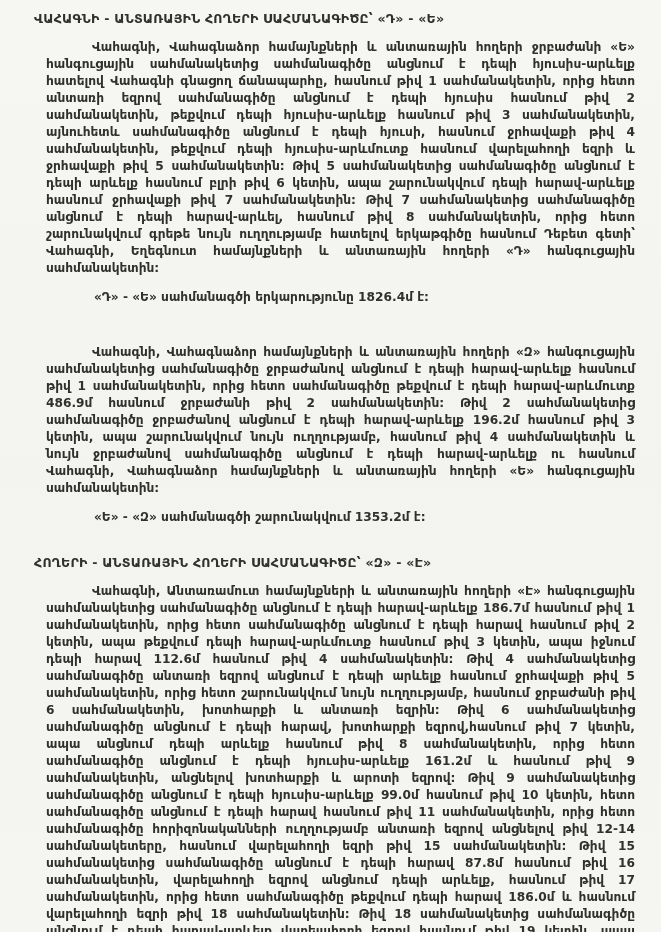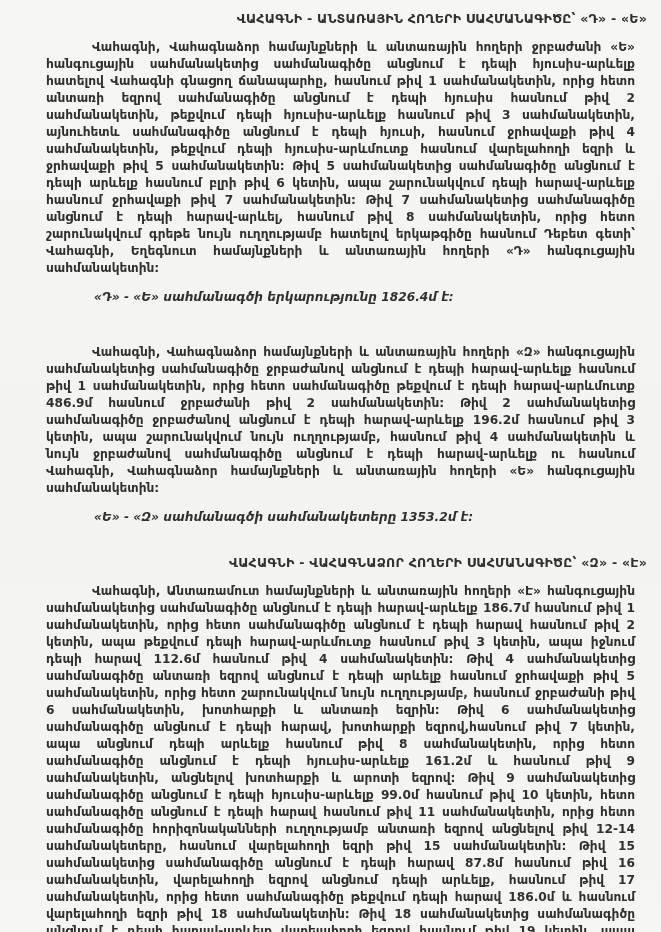--- a/index.html
+++ b/index.html
@@ -20,58 +20,57 @@
     padding: 8px 14px 0 34px;
     background: linear-gradient(180deg, #f6f6f3 0%, #f3f3f0 50%, #f5f5f2 100%);
     color: #30302e;
     font-size: 12.2px;
     font-weight: bold;
     line-height: 17px;
     -webkit-font-smoothing: none;
   }
   .section { margin: 0; }
   .section-heading {
-    text-align: right;
+    text-align: left;
     font-size: 12.6px;
     font-weight: bold;
     letter-spacing: 0.2px;
     margin: 0 0 6px 0;
     padding-top: 2px;
   }
   .section-body {
     text-align: justify;
     text-indent: 46px;
     margin: 12px;
     word-spacing: 1px;
   }
   .length-line {
     margin: 0 0 14px 0;
     padding-left: 60px;
-    font-style: italic;
   }
   .heading-gap { height: 12px; }
 </style>
 </head>
 <body>
 
 <div class="page">
 
   <div class="section">
     <p class="section-heading">ՎԱՀԱԳՆԻ - ԱՆՏԱՌԱՅԻՆ ՀՈՂԵՐԻ ՍԱՀՄԱՆԱԳԻԾԸ՝ «Դ» - «Ե»</p>
     <p class="section-body">Վահագնի, Վահագնաձոր համայնքների և անտառային հողերի ջրբաժանի «Ե» հանգուցային սահմանակետից սահմանագիծը անցնում է դեպի հյուսիս-արևելք հատելով Վահագնի գնացող ճանապարհը, հասնում թիվ 1 սահմանակետին, որից հետո անտառի եզրով սահմանագիծը անցնում է դեպի հյուսիս հասնում թիվ 2 սահմանակետին, թեքվում դեպի հյուսիս-արևելք հասնում թիվ 3 սահմանակետին, այնուհետև սահմանագիծը անցնում է դեպի հյուսի, հասնում ջրհավաքի թիվ 4 սահմանակետին, թեքվում դեպի հյուսիս-արևմուտք հասնում վարելահողի եզրի և ջրհավաքի թիվ 5 սահմանակետին: Թիվ 5 սահմանակետից սահմանագիծը անցնում է դեպի արևելք հասնում բլրի թիվ 6 կետին, ապա շարունակվում դեպի հարավ-արևելք հասնում ջրհավաքի թիվ 7 սահմանակետին: Թիվ 7 սահմանակետից սահմանագիծը անցնում է դեպի հարավ-արևել, հասնում թիվ 8 սահմանակետին, որից հետո շարունակվում գրեթե նույն ուղղությամբ հատելով երկաթգիծը հասնում Դեբետ գետի՝ Վահագնի, Եղեգնուտ համայնքների և անտառային հողերի «Դ» հանգուցային սահմանակետին:</p>
     <p class="length-line">«Դ» - «Ե» սահմանագծի երկարությունը 1826.4մ է:</p>
   </div>
 
   <div class="heading-gap"></div>
 
   <div class="section">
     <p class="section-body">Վահագնի, Վահագնաձոր համայնքների և անտառային հողերի «Զ» հանգուցային սահմանակետից սահմանագիծը ջրբաժանով անցնում է դեպի հարավ-արևելք հասնում թիվ 1 սահմանակետին, որից հետո սահմանագիծը թեքվում է դեպի հարավ-արևմուտք 486.9մ հասնում ջրբաժանի թիվ 2 սահմանակետին: Թիվ 2 սահմանակետից սահմանագիծը ջրբաժանով անցնում է դեպի հարավ-արևելք 196.2մ հասնում թիվ 3 կետին, ապա շարունակվում նույն ուղղությամբ, հասնում թիվ 4 սահմանակետին և նույն ջրբաժանով սահմանագիծը անցնում է դեպի հարավ-արևելք ու հասնում Վահագնի, Վահագնաձոր համայնքների և անտառային հողերի «Ե» հանգուցային սահմանակետին:</p>
-    <p class="length-line">«Ե» - «Զ» սահմանագծի սահմանակետերը 1353.2մ է:</p>
+    <p class="length-line">«Ե» - «Զ» սահմանագծի շարունակվում 1353.2մ է:</p>
   </div>
 
   <div class="heading-gap"></div>
 
   <div class="section">
-    <p class="section-heading">ՎԱՀԱԳՆԻ - ՎԱՀԱԳՆԱՁՈՐ ՀՈՂԵՐԻ ՍԱՀՄԱՆԱԳԻԾԸ՝ «Զ» - «Է»</p>
+    <p class="section-heading">ՀՈՂԵՐԻ - ԱՆՏԱՌԱՅԻՆ ՀՈՂԵՐԻ ՍԱՀՄԱՆԱԳԻԾԸ՝ «Զ» - «Է»</p>
     <p class="section-body">Վահագնի, Անտառամուտ համայնքների և անտառային հողերի «Է» հանգուցային սահմանակետից սահմանագիծը անցնում է դեպի հարավ-արևելք 186.7մ հասնում թիվ 1 սահմանակետին, որից հետո սահմանագիծը անցնում է դեպի հարավ հասնում թիվ 2 կետին, ապա թեքվում դեպի հարավ-արևմուտք հասնում թիվ 3 կետին, ապա իջնում դեպի հարավ 112.6մ հասնում թիվ 4 սահմանակետին: Թիվ 4 սահմանակետից սահմանագիծը անտառի եզրով անցնում է դեպի արևելք հասնում ջրհավաքի թիվ 5 սահմանակետին, որից հետո շարունակվում նույն ուղղությամբ, հասնում ջրբաժանի թիվ 6 սահմանակետին, խոտհարքի և անտառի եզրին: Թիվ 6 սահմանակետից սահմանագիծը անցնում է դեպի հարավ, խոտհարքի եզրով,հասնում թիվ 7 կետին, ապա անցնում դեպի արևելք հասնում թիվ 8 սահմանակետին, որից հետո սահմանագիծը անցնում է դեպի հյուսիս-արևելք 161.2մ և հասնում թիվ 9 սահմանակետին, անցնելով խոտհարքի և արոտի եզրով: Թիվ 9 սահմանակետից սահմանագիծը անցնում է դեպի հյուսիս-արևելք 99.0մ հասնում թիվ 10 կետին,  հետո սահմանագիծը անցնում է դեպի հարավ հասնում թիվ 11 սահմանակետին, որից հետո սահմանագիծը հորիզոնականների ուղղությամբ անտառի եզրով անցնելով թիվ 12-14 սահմանակետերը, հասնում վարելահողի եզրի թիվ 15 սահմանակետին: Թիվ 15 սահմանակետից սահմանագիծը անցնում է դեպի հարավ 87.8մ հասնում թիվ 16 սահմանակետին, վարելահողի եզրով անցնում դեպի արևելք, հասնում թիվ 17 սահմանակետին, որից հետո սահմանագիծը թեքվում դեպի հարավ 186.0մ և հասնում վարելահողի եզրի թիվ 18 սահմանակետին: Թիվ 18 սահմանակետից սահմանագիծը անցնում է դեպի հարավ-արևելք վարելահողի եզրով հասնում թիվ 19 կետին, ապա թեքվում դեպի հյուսիս-արևելք 173.9մ հասնում թիվ 20 սահմանակետին, որից հետո սահմանագիծը անցնում է դեպի հարավ-արևելք հատում ճանապարհը, հասնում թիվ 21 սահմանակետին: Թիվ 21 սահմանակետից սահմանագիծը անցնում է</p>
   </div>
 
 </div>
 
 </body></html>

